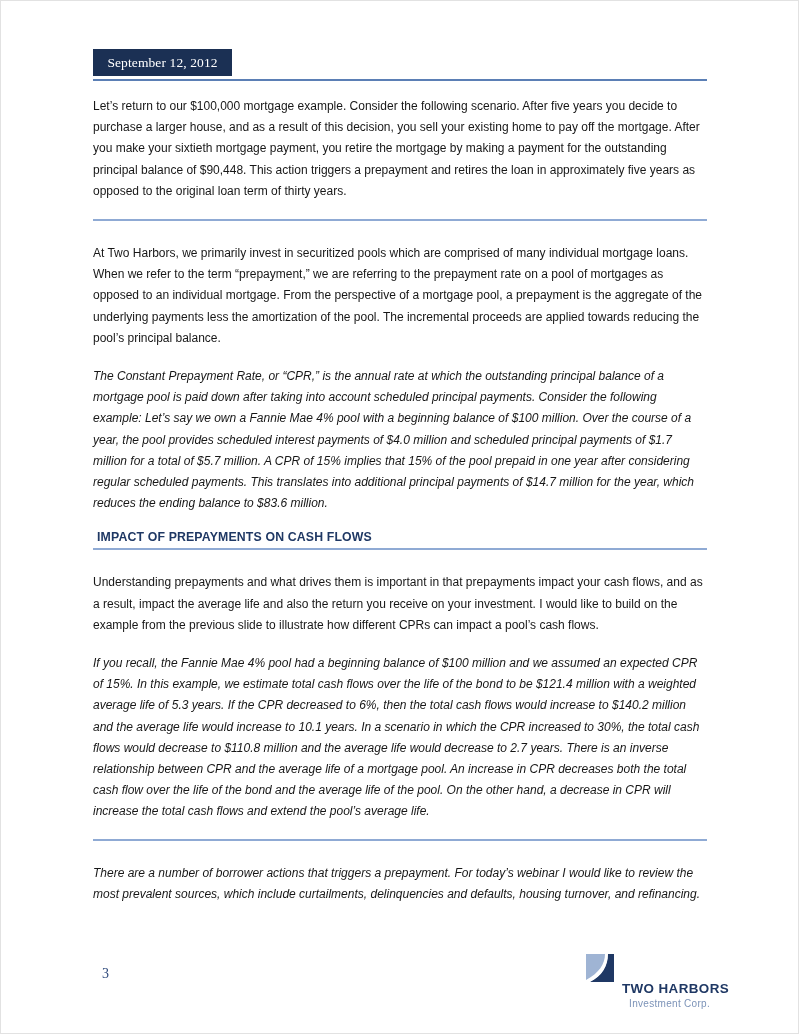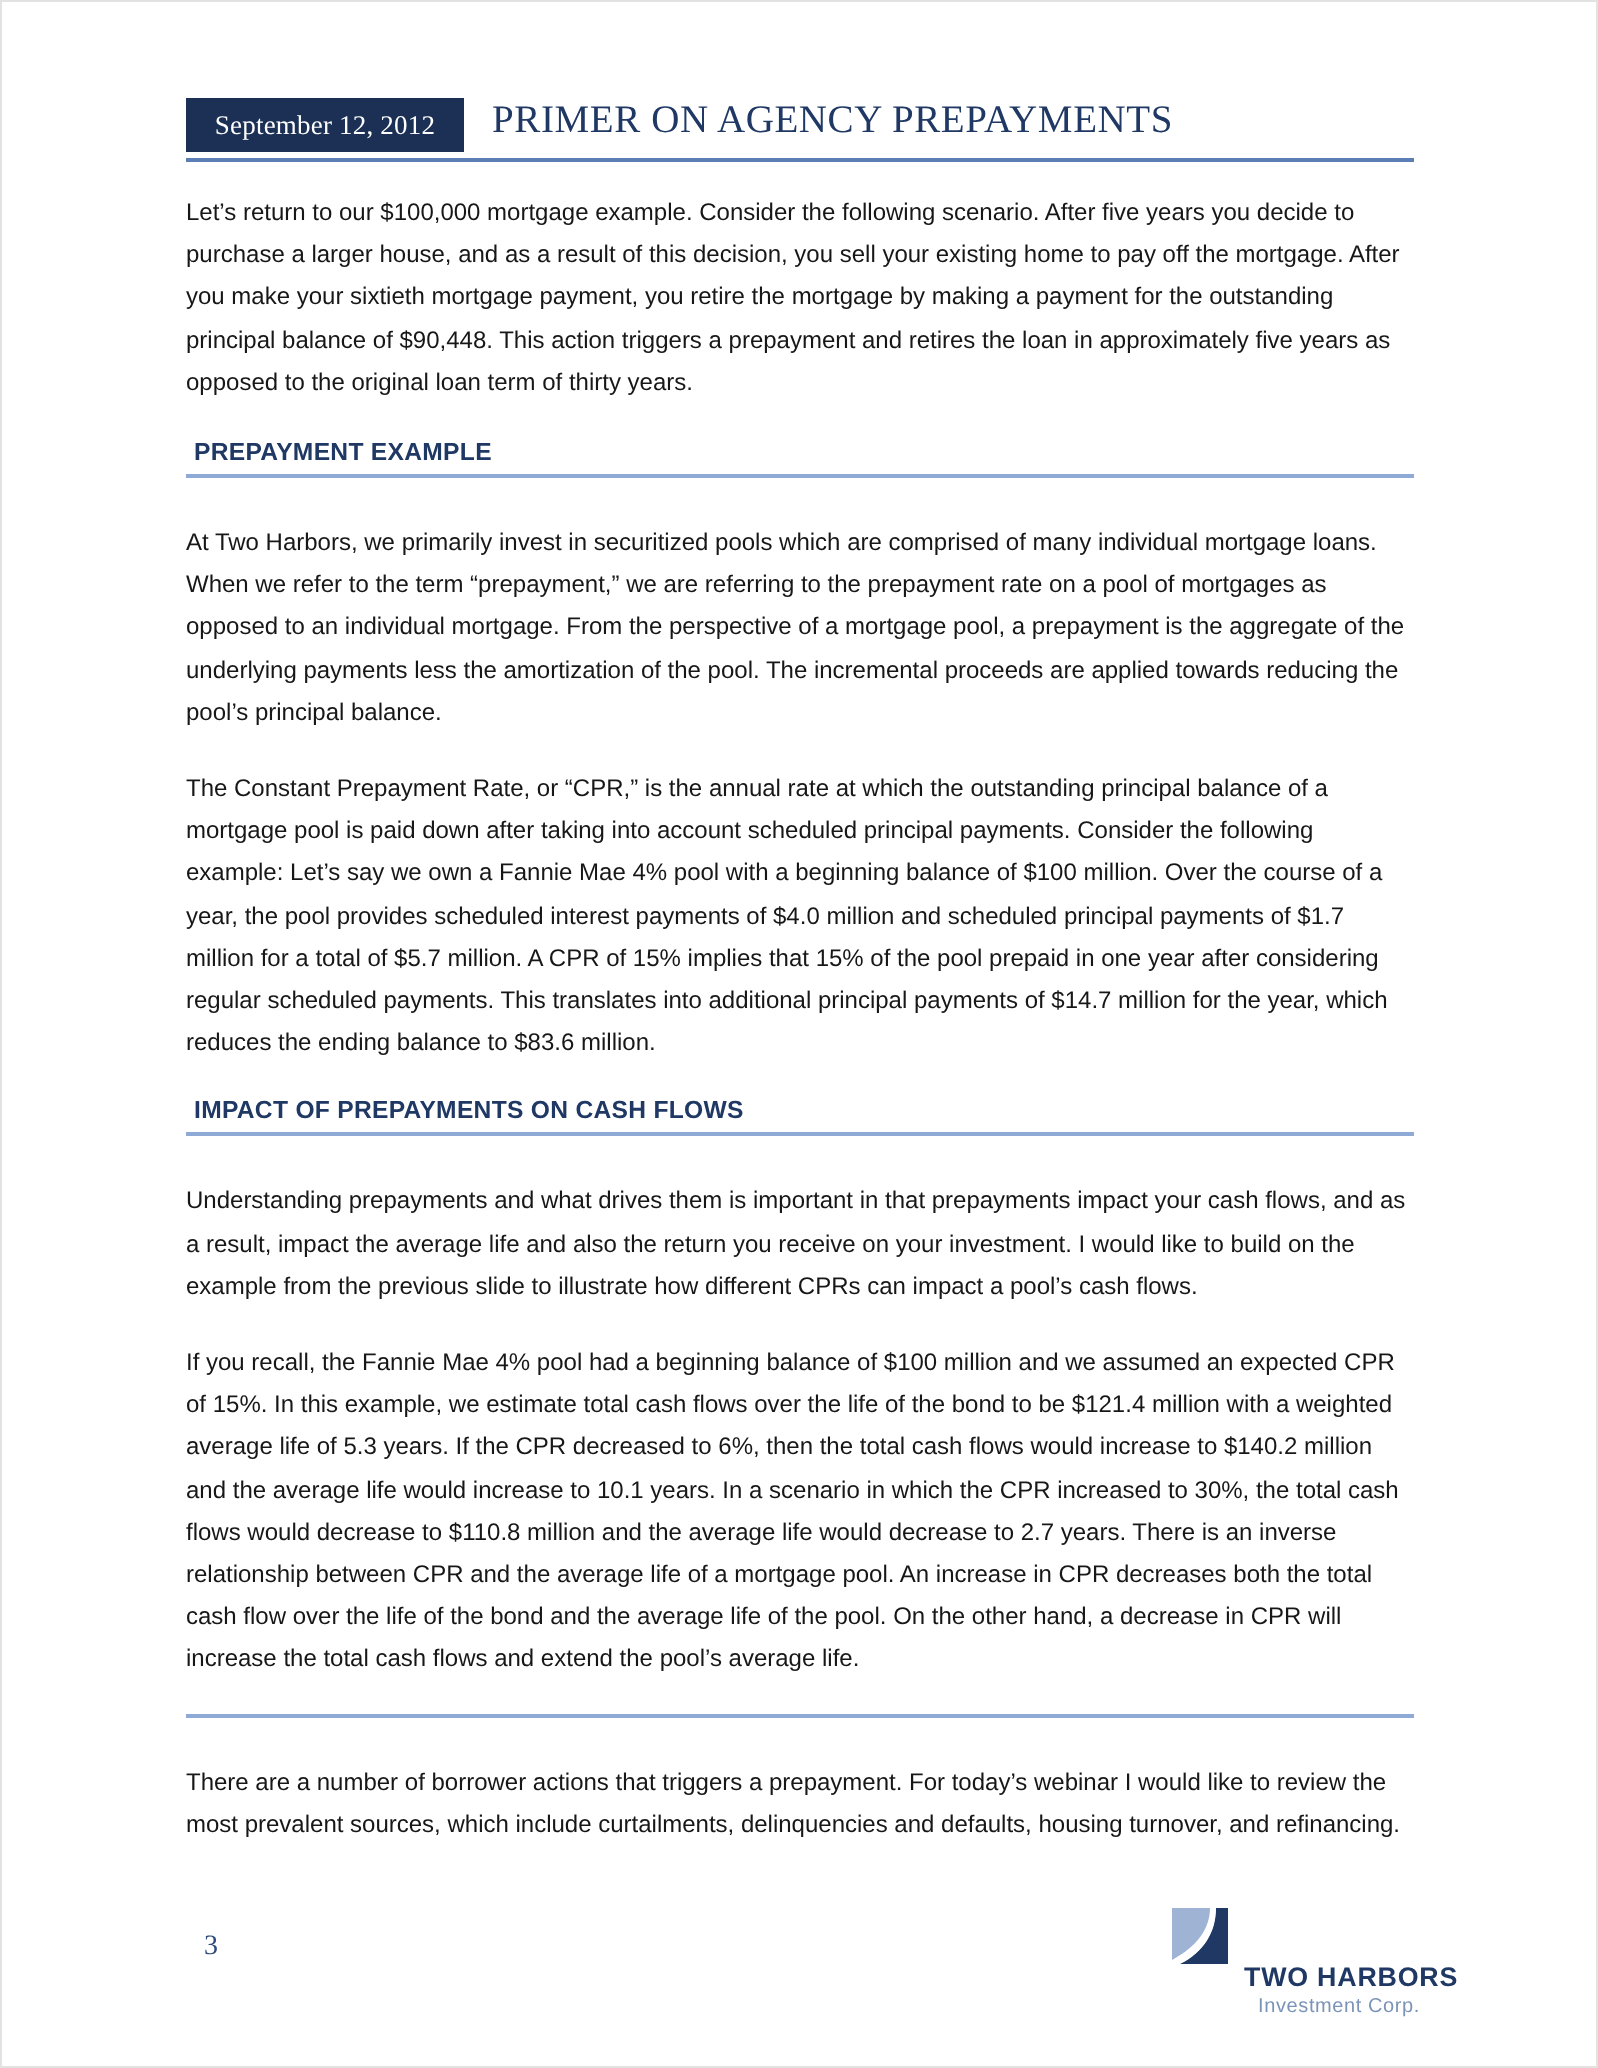--- a/index.html
+++ b/index.html
@@ -76,21 +76,21 @@
     width: 614px;
   }
   p.para {
     margin: 0 0 17px 0;
     font-size: 12px;
     line-height: 21.2px;
     color: #171717;
     text-align: left;
     font-family: "Liberation Sans", sans-serif;
   }
-  p.para:last-child { margin-bottom: 0; }
+  p.para:last-child { margin-bottom: 0; font-style: italic; }
 
   .section {
     margin: 0 0 4px 0;
   }
   .section-head {
     font-size: 12.3px;
     font-weight: bold;
     color: #1f3864;
     letter-spacing: 0.15px;
     padding: 0 0 4px 4px;
@@ -156,30 +156,28 @@
   }
 </style>
 </head>
 <body>
 
 <div class="page">
   <div class="page-border"></div>
 
   <div class="header">
     <div class="date-badge">September 12, 2012</div>
-    <div class="doc-title">PRIMER ON AGENCY PREPAYMENTS</div>
   </div>
   <div class="header-rule"></div>
 
   <div class="content">
 
     <p class="para">Let’s return to our $100,000 mortgage example.  Consider the following scenario.  After five years you decide to purchase a larger house, and as a result of this decision, you sell your existing home to pay off the mortgage.  After you make your sixtieth mortgage payment, you retire the mortgage by making a payment for the outstanding principal balance of $90,448.  This action triggers a prepayment and retires the loan in approximately five years as opposed to the original loan term of thirty years.</p>
 
     <div class="section">
-      <div class="section-head">PREPAYMENT EXAMPLE</div>
       <div class="section-rule"></div>
       <p class="para">At Two Harbors, we primarily invest in securitized pools which are comprised of many individual mortgage loans.  When we refer to the term “prepayment,” we are referring to the prepayment rate on a pool of mortgages as opposed to an individual mortgage.  From the perspective of a mortgage pool, a prepayment is the aggregate of the underlying payments less the amortization of the pool.  The incremental proceeds are applied towards reducing the pool’s principal balance.</p>
       <p class="para">The Constant Prepayment Rate, or “CPR,” is the annual rate at which the outstanding principal balance of a mortgage pool is paid down after taking into account scheduled principal payments.  Consider the following example:  Let’s say we own a Fannie Mae 4% pool with a beginning balance of $100 million.  Over the course of a year, the pool provides scheduled interest payments of $4.0 million and scheduled principal payments of $1.7 million for a total of $5.7 million.  A CPR of 15% implies that 15% of the pool prepaid in one year after considering regular scheduled payments.  This translates into additional principal payments of $14.7 million for the year, which reduces the ending balance to $83.6 million.</p>
     </div>
 
     <div class="spacer-before-section"></div>
 
     <div class="section">
       <div class="section-head">IMPACT OF PREPAYMENTS ON CASH FLOWS</div>
       <div class="section-rule"></div>

